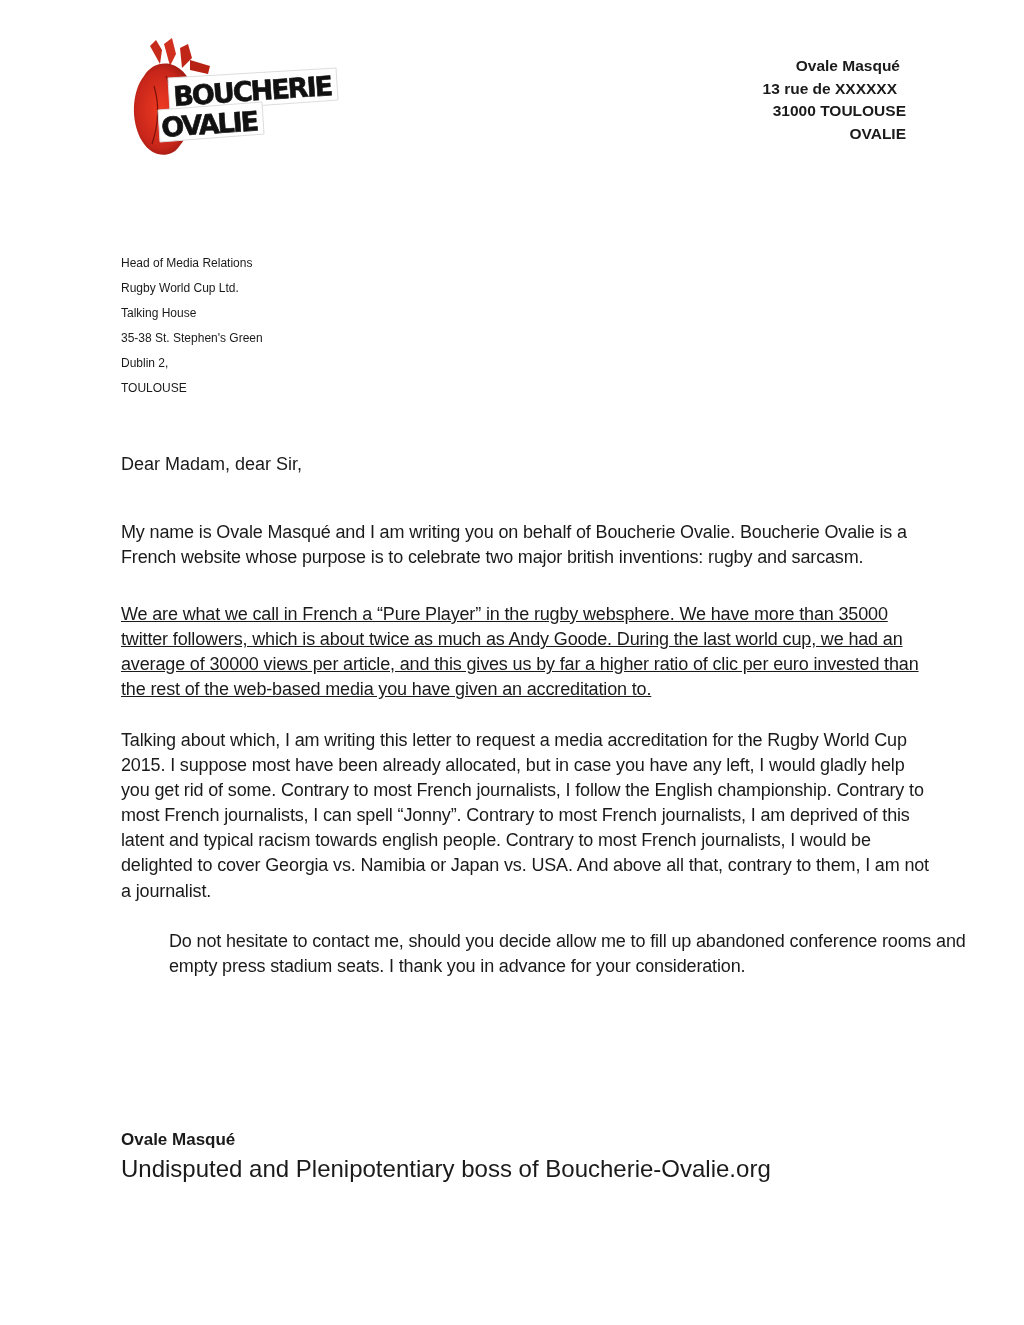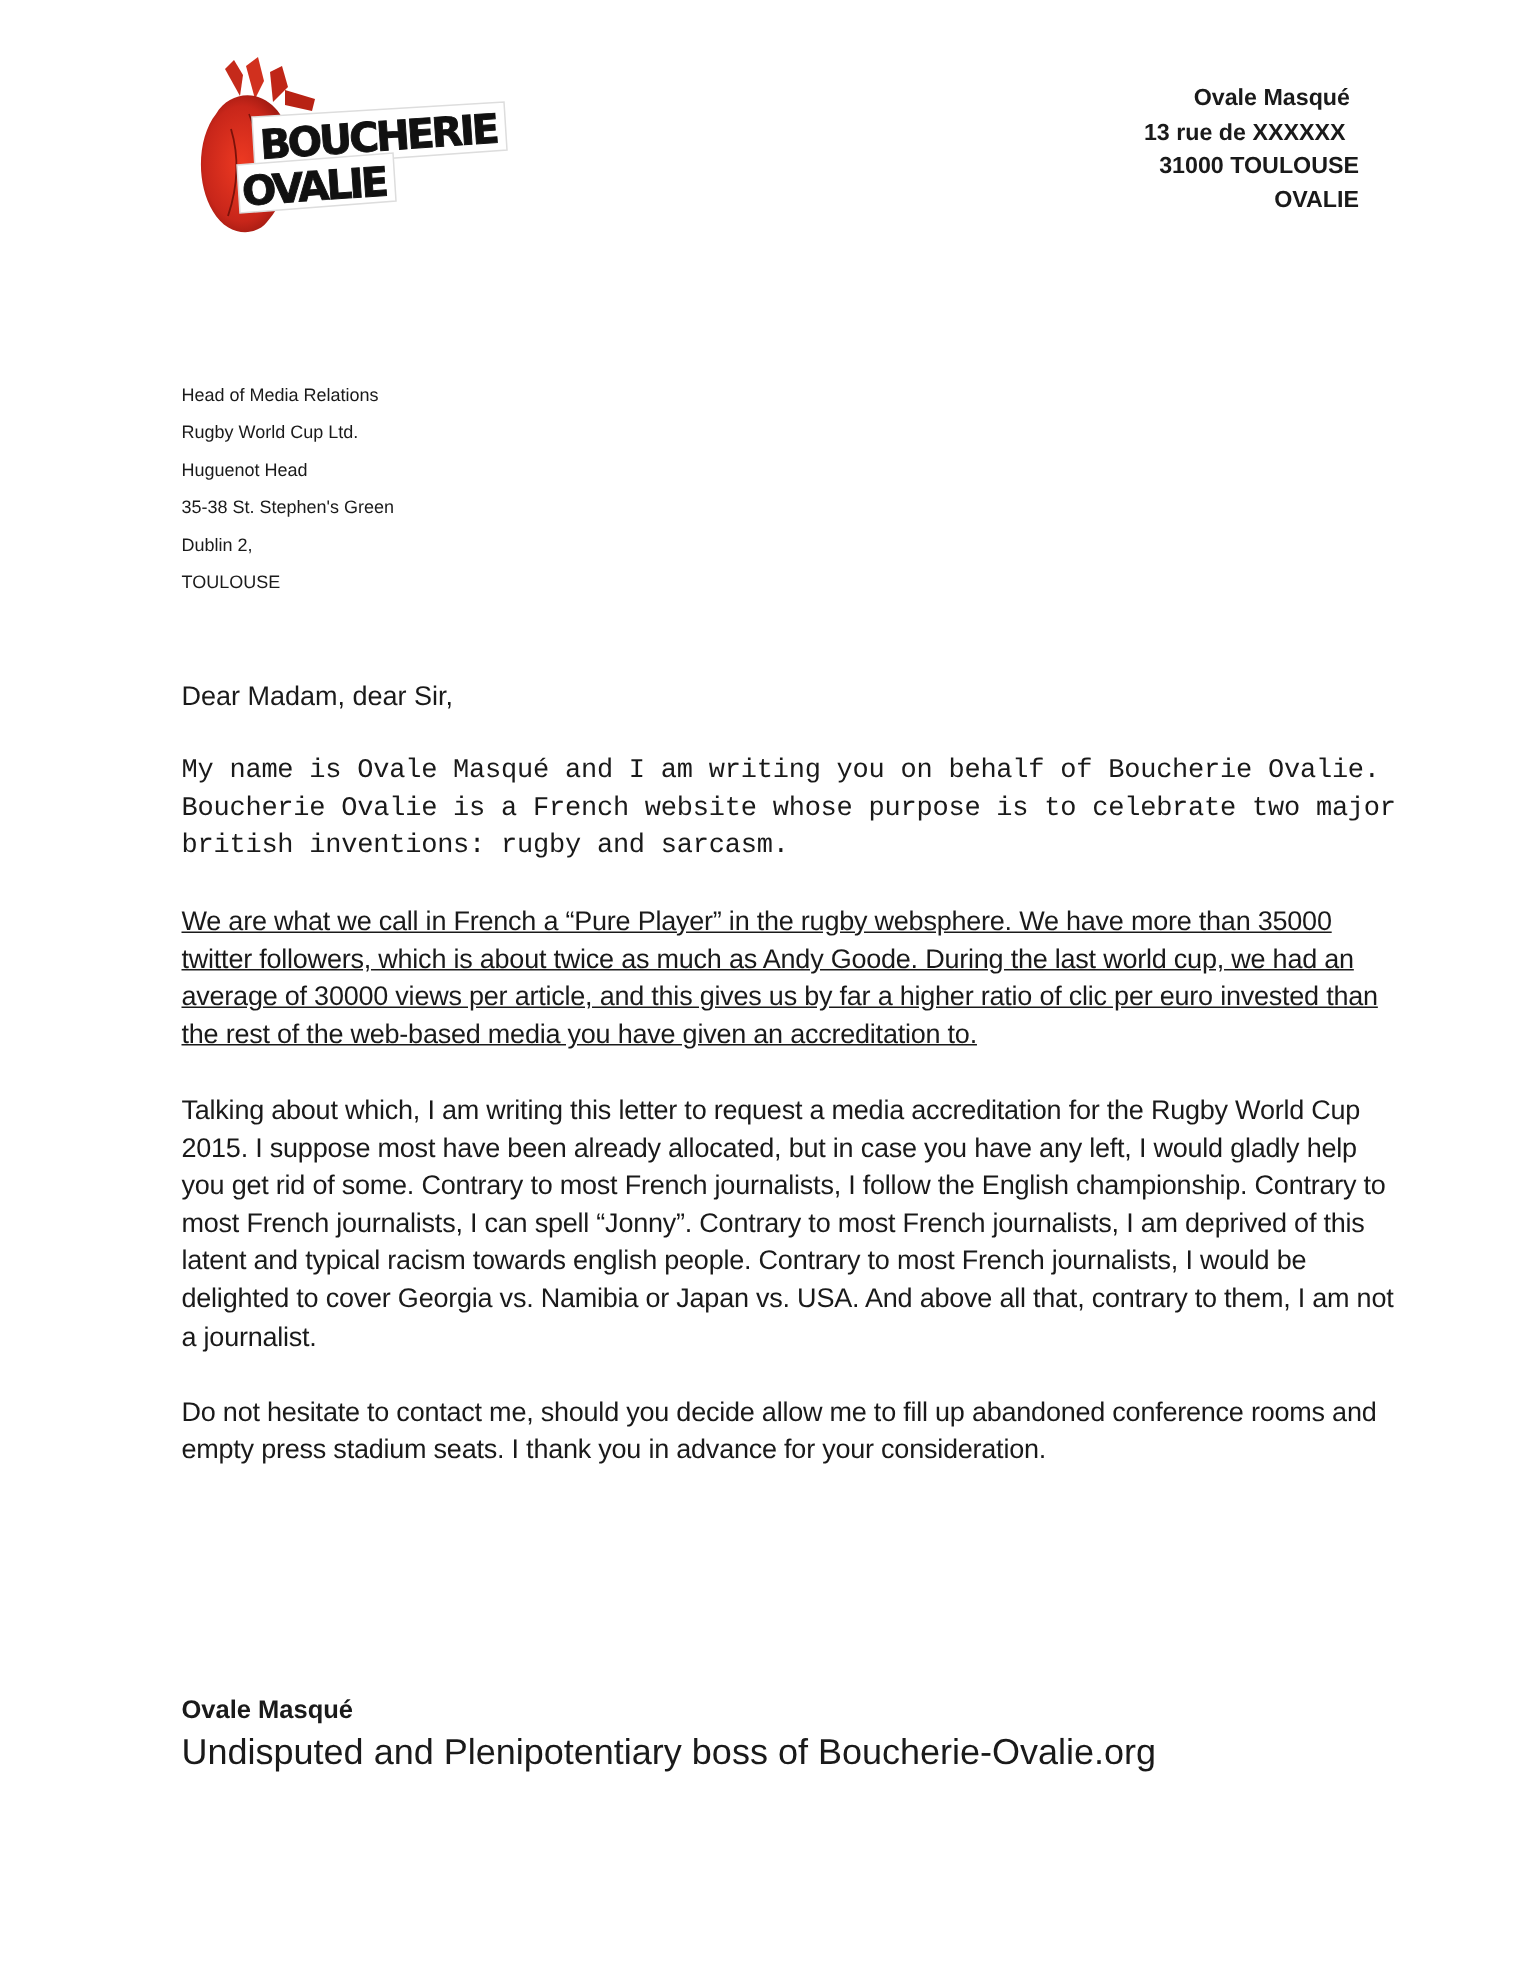--- a/index.html
+++ b/index.html
@@ -8,24 +8,24 @@
     .logo { position: absolute; left: 130px; top: 36px; width: 210px; height: 124px; }
     .sender { position: absolute; right: 118px; top: 55px; text-align: right;
               font-weight: bold; font-size: 15.5px; line-height: 22.5px; }
     .sender div { white-space: nowrap; }
     .sender .l1 { margin-right: 6px; }
     .sender .l2 { margin-right: 9px; }
     .recipient { position: absolute; left: 121px; top: 251px; font-size: 12px; line-height: 25px; }
     .salutation { position: absolute; left: 121px; top: 452px; font-size: 18px; line-height: 25px; }
     .para { position: absolute; left: 121px; width: 812px; font-size: 18px; line-height: 25.1px;
             letter-spacing: -0.15px; }
-    .p1 { top: 502px; font-family: Liberation Mono, monospace; }
+    .p1 { top: 520px; }
     .p2 { top: 602px; text-decoration: underline; }
     .p3 { top: 728px; }
-    .p4 { top: 929px; }
+    .p4 { top: 929px; margin-left: 48px; }
     .sig-name { position: absolute; left: 121px; top: 1130px; font-size: 17px; font-weight: bold; }
     .sig-title { position: absolute; left: 121px; top: 1155px; font-size: 24px; }
   </style>
 </head>
 <body>
 
 <div class="logo">
   <svg width="210" height="124" viewBox="0 0 210 124">
     <defs>
       <radialGradient id="hg" cx="45%" cy="50%" r="60%">
@@ -54,21 +54,21 @@
 <div class="sender">
   <div class="l1">Ovale Masqué</div>
   <div class="l2">13 rue de XXXXXX</div>
   <div>31000 TOULOUSE</div>
   <div>OVALIE</div>
 </div>
 
 <div class="recipient">
   <div>Head of Media Relations</div>
   <div>Rugby World Cup Ltd.</div>
-  <div>Huguenot Head</div>
+  <div>Talking House</div>
   <div>35-38 St. Stephen's Green</div>
   <div>Dublin 2,</div>
   <div>TOULOUSE</div>
 </div>
 
 <div class="salutation">Dear Madam, dear Sir,</div>
 
 <div class="para p1">My name is Ovale Masqué and I am writing you on behalf of Boucherie Ovalie. Boucherie Ovalie is a French website whose purpose is to celebrate two major british inventions: rugby and sarcasm.</div>
 <div class="para p2">We are what we call in French a “Pure Player” in the rugby websphere. We have more than 35000 twitter followers, which is about twice as much as Andy Goode. During the last world cup, we had an average of 30000 views per article, and this gives us by far a higher ratio of clic per euro invested than the rest of the web-based media you have given an accreditation to.</div>
 <div class="para p3">Talking about which, I am writing this letter to request a media accreditation for the Rugby World Cup 2015. I suppose most have been already allocated, but in case you have any left, I would gladly help you get rid of some. Contrary to most French journalists, I follow the English championship. Contrary to most French journalists, I can spell “Jonny”. Contrary to most French journalists, I am deprived of this latent and typical racism towards english people. Contrary to most French journalists, I would be delighted to cover Georgia vs. Namibia or Japan vs. USA. And above all that, contrary to them, I am not a journalist.</div>

